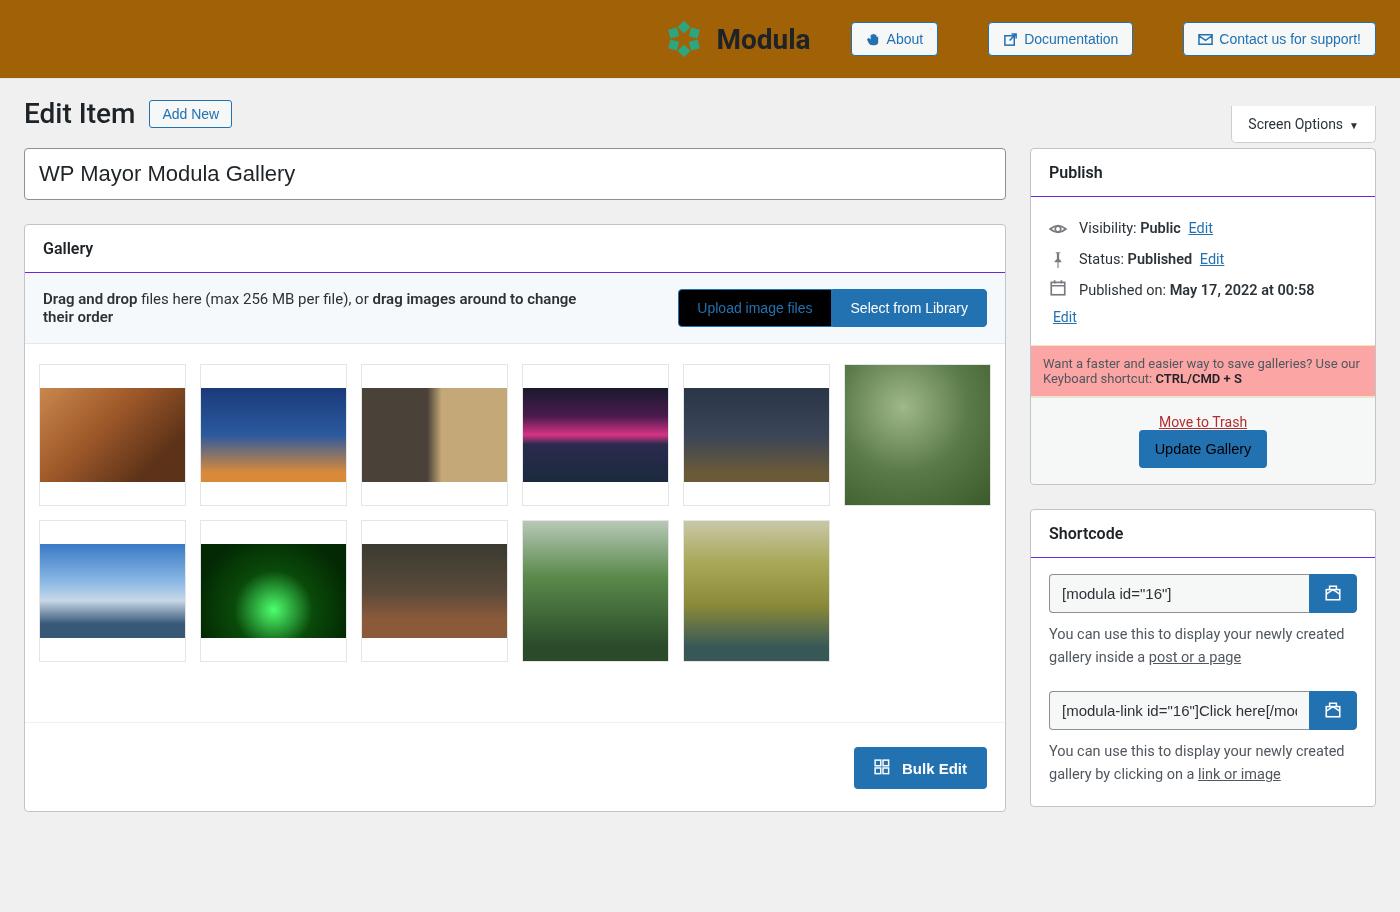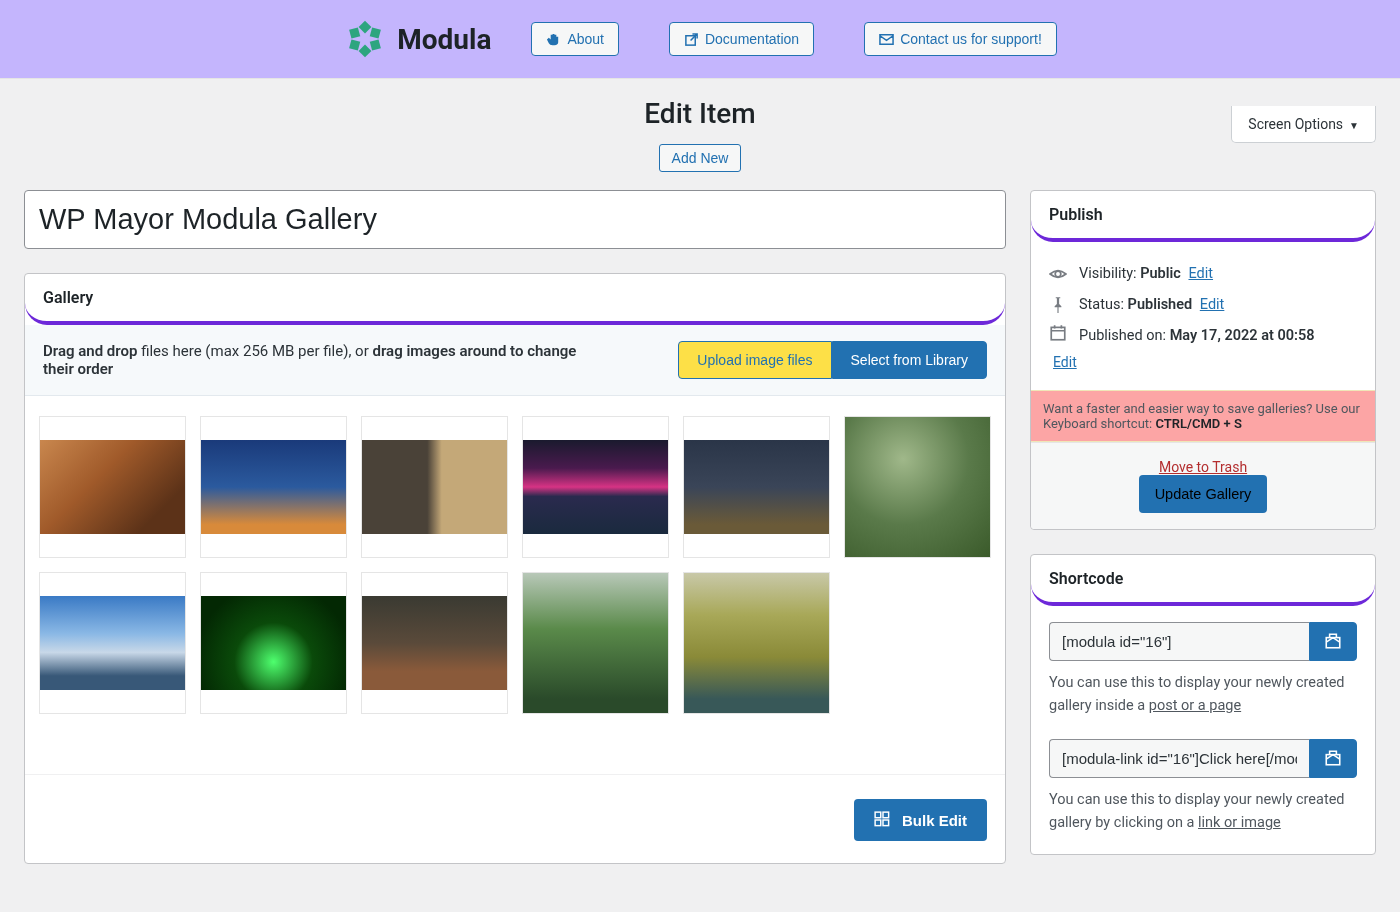--- a/index.html
+++ b/index.html
@@ -1,51 +1,51 @@
 <!DOCTYPE html>
 <html><head>
 <meta charset="utf-8">
 <style>
   * { box-sizing: border-box; margin: 0; padding: 0; }
   body { font-family: -apple-system, BlinkMacSystemFont, "Segoe UI", Roboto, sans-serif; background: #f0f0f1; color: #1d2327; font-size: 14px; }
   
   
-  .top-header { background: #c4b5fd; padding: 16px 24px; display: flex; align-items: center; justify-content: center; border-bottom: 1px solid #e5e5e5; }
+  .top-header { background: #a16207; padding: 16px 24px; display: flex; align-items: center; justify-content: flex-end; border-bottom: 1px solid #e5e5e5; }
   .brand { display:flex; align-items:center; gap:10px; }
   .brand-logo { width: 44px; height: 46px; }
   .brand-name { font-size: 28px; font-weight: 700; color: #1d2327; }
   .header-buttons { display:flex; gap:10px; }
   .header-btn { display:inline-flex; align-items:center; gap:6px; border:1px solid #2271b1; color:#2271b1; background:#f6f7f7; padding:8px 14px; border-radius:4px; font-size:14px; cursor:pointer; font-weight:500;margin-left:40px; }
   .header-btn svg, .header-btn .ico { width:15px; height:15px; display:inline-block; flex-shrink:0; }
 
   
   .screen-options { position:absolute; right:24px; top:106px; background:#fff; border:1px solid #ccd0d4; border-top:none; padding:10px 16px; font-size:14px; color:#2c3338; cursor:pointer; border-radius:0 0 5px 5px;}
   .screen-options .tri { margin-left:6px; font-size:10px;}
 
   .page-wrap { padding: 18px 24px 24px; }
-  .page-heading-row { display:flex; align-items:center; gap:14px; margin-bottom: 18px; flex-direction: column;}
+  .page-heading-row { display:flex; align-items:center; gap:14px; margin-bottom: 18px;}
   .page-title { font-size: 28px; font-weight:500; color:#1d2327; }
   .add-new-btn { border:1px solid #2271b1; color:#2271b1; background:#f6f7f7; padding:5px 12px; border-radius:3px; font-size:14px; cursor:pointer; font-weight:500;}
   
-  .title-input { width:100%; padding:12px 14px; font-size:29px; border:1px solid #8c8f94; border-radius:4px; background:#fff; color:#1d2327; margin-bottom:24px; }
+  .title-input { width:100%; padding:12px 14px; font-size:22px; border:1px solid #8c8f94; border-radius:4px; background:#fff; color:#1d2327; margin-bottom:24px; }
 
   .columns { display:flex; gap:24px; align-items:flex-start; }
   .col-main { flex:1 1 auto; min-width:0; }
   .col-side { width:346px; flex-shrink:0; }
 
   .panel { background:#fff; border:1px solid #c3c4c7; border-radius:4px; margin-bottom:24px; }
-  .panel-head { padding:14px 18px; font-size:16px; font-weight:600; border-bottom:4px solid #6d28d9;border-radius:22px; }
+  .panel-head { padding:14px 18px; font-size:16px; font-weight:600; border-bottom:1px solid #6d28d9; }
   .panel-body { padding:16px 18px; }
 
   .upload-bar { display:flex; justify-content:space-between; align-items:center; padding:16px 18px; background:#f6f9fb; border-bottom:1px solid #e3e9ee; gap:16px;}
   .upload-text { font-size:15px; color:#2c3338; max-width:560px;}
   .upload-text b { font-weight:600; }
   .btn-group { display:flex; }
   .btn-seg { padding:10px 18px; border:1px solid #2271b1; font-size:14px; cursor:pointer; font-weight:500; white-space:nowrap;}
-  .btn-seg.left { background:#fde047; color:#2271b1; border-radius:4px 0 0 4px; }
+  .btn-seg.left { background:#000000; color:#2271b1; border-radius:4px 0 0 4px; }
   .btn-seg.right { background:#2271b1; color:#fff; border-radius:0 4px 4px 0; }
 
   .gallery-grid { padding:20px 14px 60px; display:grid; grid-template-columns:repeat(6, 1fr); gap:14px; }
   .thumb { background:#fff; border:1px solid #e5e5e5; padding:22px 0; display:flex; align-items:center; justify-content:center; cursor:move; }
   .thumb-img { width:100%; height:94px; }
 
   .panel-foot-right { padding:24px 18px 22px; display:flex; justify-content:flex-end; border-top:1px solid #f0f0f1;}
   .bulk-btn { background:#2271b1; color:#fff; border:none; padding:12px 20px; border-radius:4px; font-size:15px; font-weight:600; cursor:pointer; display:inline-flex; align-items:center; gap:10px;}
 
   

